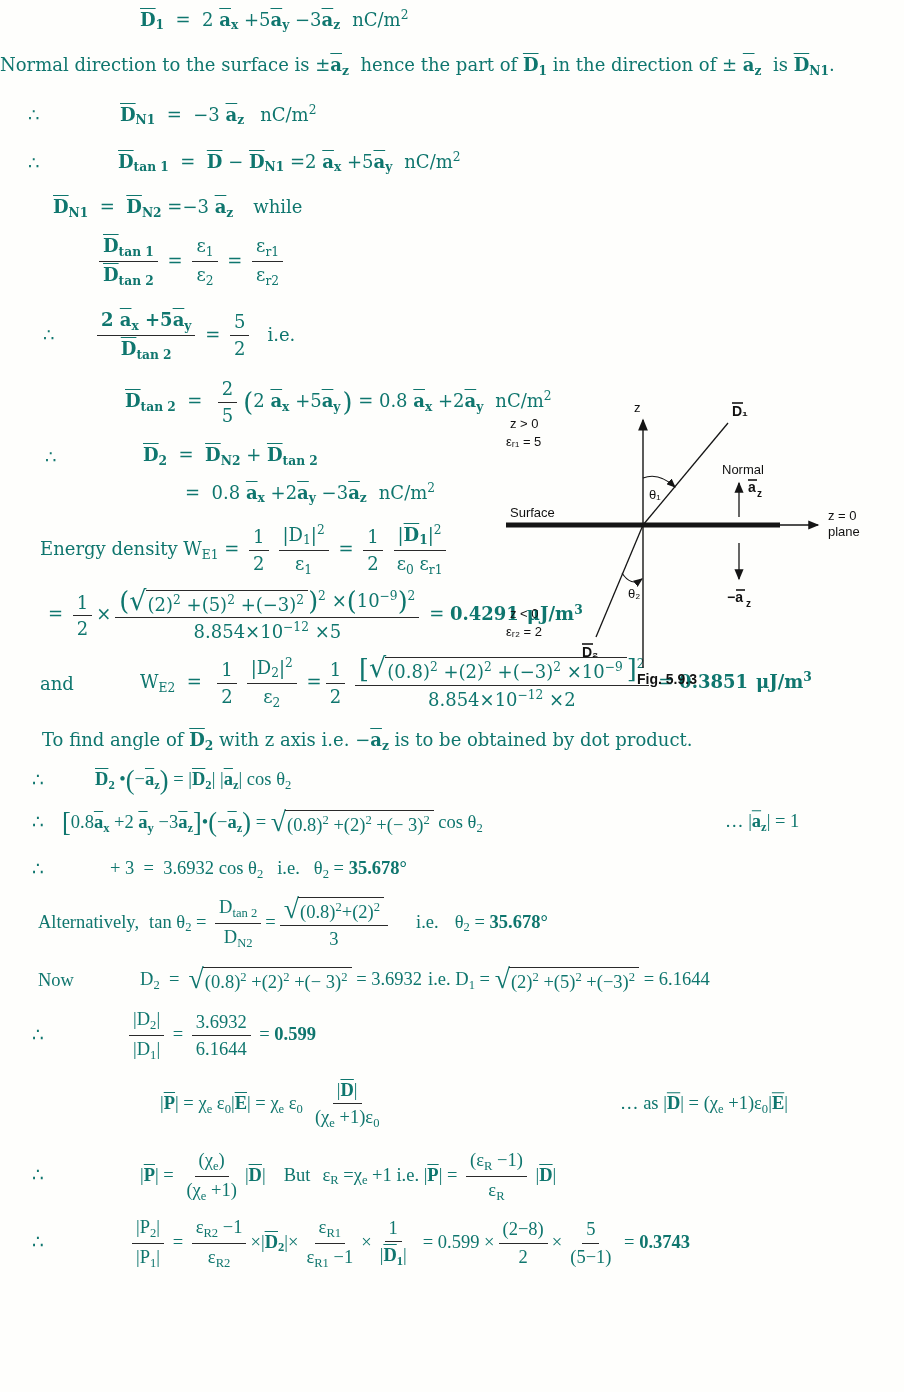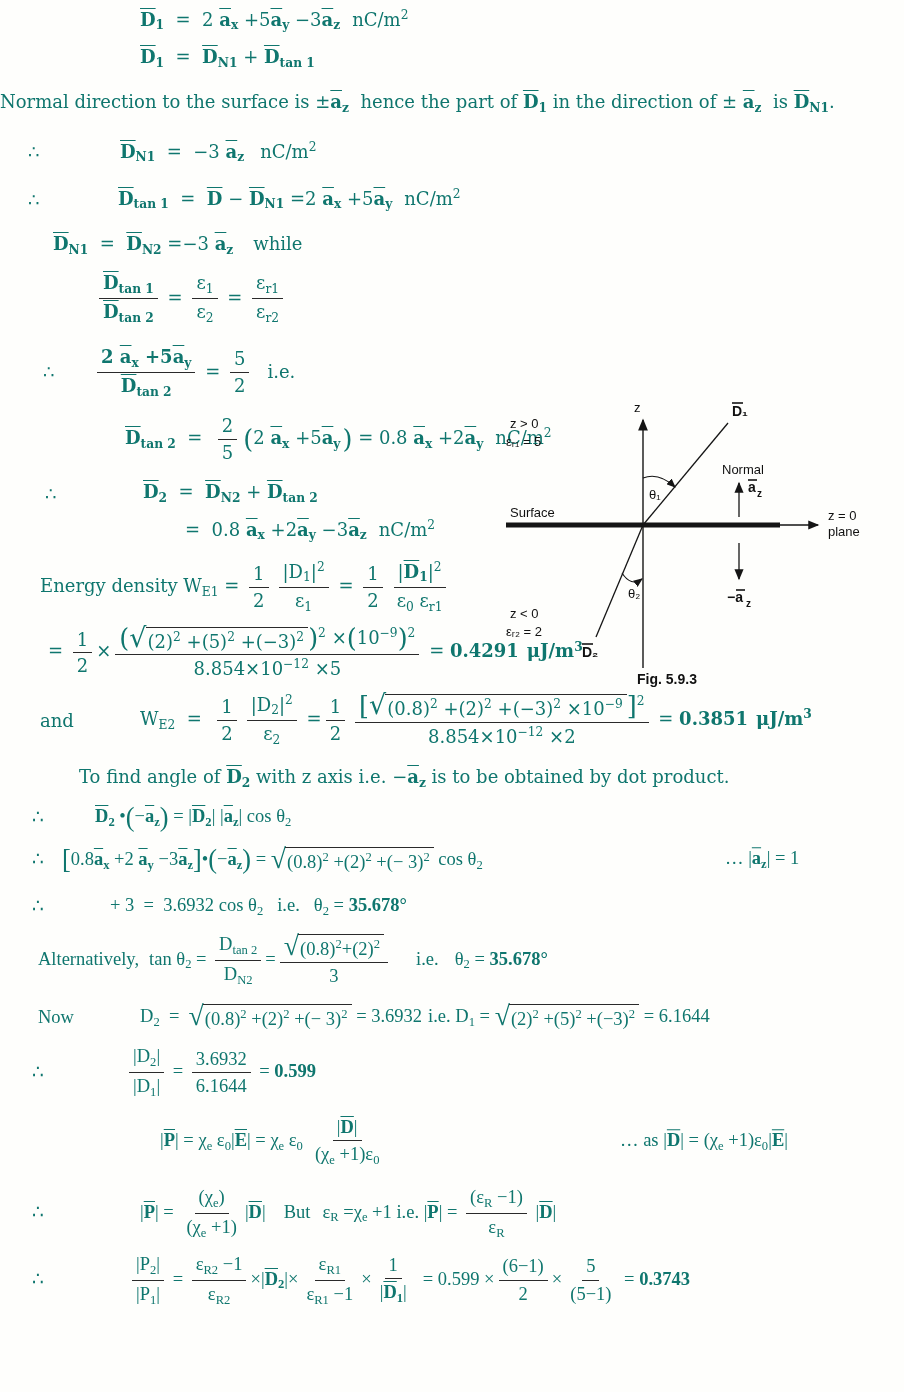--- a/index.html
+++ b/index.html
@@ -32,21 +32,20 @@
   .fig-bold{font-weight:700;font-size:14px}
   .fig-sub{font-size:10px}
   .fig-caption{font-family:"Liberation Sans",sans-serif;font-size:14px;font-weight:700;fill:#111}
 </style>
 </head>
 <body>
 
 <div class="page">
   <div class="doc">
       <div class="line" style="margin-top: 0px; padding-left: 140px;"><span class="ov">D</span><span class="sb bd">1</span><span class="tx">  =  2 </span><span class="ov">a</span><span class="sb bd">x</span><span class="tx"> +5</span><span class="ov">a</span><span class="sb bd">y</span><span class="tx"> −3</span><span class="ov">a</span><span class="sb bd">z</span><span class="gap" style="width: 12px;"></span><span class="tx">nC/m</span><span class="su">2</span></div>
-      <div class="line" style="margin-top: 12px; padding-left: 140px;"><span class="ov">D</span><span class="sb bd">1</span><span class="tx">  =  </span><span class="ov">D</span><span class="sb bd">N1</span><span class="tx"> + </span><span class="ov">D</span><span class="sb bd">tan 1</span></div>
       <div class="line para" style="margin-top: 14px; padding-left: 0px; width: 545px;"><span class="tx">Normal direction to the surface is ±</span><span class="ov">a</span><span class="sb bd">z</span><span class="tx">  hence the part of </span><span class="ov">D</span><span class="sb bd">1</span><span class="tx"> in the direction of ± </span><span class="ov">a</span><span class="sb bd">z</span><span class="tx">  is </span><span class="ov">D</span><span class="sb bd">N1</span><span class="tx">.</span></div>
       <div class="line" style="margin-top: 20px; padding-left: 120px;"><span class="pre-mark" style="left: 28px;">∴</span><span class="ov">D</span><span class="sb bd">N1</span><span class="tx">  =  −3 </span><span class="ov">a</span><span class="sb bd">z</span><span class="gap" style="width: 16px;"></span><span class="tx">nC/m</span><span class="su">2</span></div>
       <div class="line" style="margin-top: 22px; padding-left: 118px;"><span class="pre-mark" style="left: 28px;">∴</span><span class="ov">D</span><span class="sb bd">tan 1</span><span class="tx">  =  </span><span class="ov">D</span><span class="tx"> − </span><span class="ov">D</span><span class="sb bd">N1</span><span class="tx"> =2 </span><span class="ov">a</span><span class="sb bd">x</span><span class="tx"> +5</span><span class="ov">a</span><span class="sb bd">y</span><span class="gap" style="width: 12px;"></span><span class="tx">nC/m</span><span class="su">2</span></div>
       <div class="line" style="margin-top: 20px; padding-left: 53px;"><span class="ov">D</span><span class="sb bd">N1</span><span class="tx">  =  </span><span class="ov">D</span><span class="sb bd">N2</span><span class="tx"> =−3 </span><span class="ov">a</span><span class="sb bd">z</span><span class="gap" style="width: 20px;"></span><span class="tx">while</span></div>
       <div class="line" style="margin-top: 14px; padding-left: 95px;"><span class="frac">
           <span class="num"><span class="ov">D</span><span class="sb bd">tan 1</span></span>
           <span class="den"><span class="ov">D</span><span class="sb bd">tan 2</span></span>
         </span><span class="tx"> = </span><span class="frac">
           <span class="num"><span class="tx">ε</span><span class="sb">1</span></span>
           <span class="den"><span class="tx">ε</span><span class="sb">2</span></span>
@@ -99,21 +98,21 @@
         </span><span class="tx"> =</span><span class="frac">
           <span class="num"><span class="tx">1</span></span>
           <span class="den"><span class="tx">2</span></span>
         </span><span class="gap" style="width: 2px;"></span><span class="frac">
           <span class="num"><span class="big">[</span><span class="sqrt">
               <span class="rad">√</span>
               <span class="rb"><span class="tx">(0.8)</span><span class="su">2</span><span class="tx"> +(2)</span><span class="su">2</span><span class="tx"> +(−3)</span><span class="su">2</span><span class="tx"> ×10</span><span class="su">−9</span></span>
             </span><span class="big">]</span><span class="su">2</span></span>
           <span class="den"><span class="tx">8.854×10</span><span class="su">−12</span><span class="tx"> ×2</span></span>
         </span><span class="tx"> = </span><span class="tx bd">0.3851</span><span class="gap" style="width: 8px;"></span><span class="tx bd">μJ/m</span><span class="su bd">3</span></div>
-      <div class="line" style="margin-top: 18px; padding-left: 42px; margin-left: 37px;"><span class="tx">To find angle of </span><span class="ov">D</span><span class="sb bd">2</span><span class="tx"> with z axis i.e. −</span><span class="ov">a</span><span class="sb bd">z</span><span class="tx"> is to be obtained by dot product.</span></div>
+      <div class="line" style="margin-top: 18px; padding-left: 42px;"><span class="tx">To find angle of </span><span class="ov">D</span><span class="sb bd">2</span><span class="tx"> with z axis i.e. −</span><span class="ov">a</span><span class="sb bd">z</span><span class="tx"> is to be obtained by dot product.</span></div>
       <div class="line f2" style="margin-top: 14px; padding-left: 95px;"><span class="pre-mark" style="left: 32px;">∴</span><span class="ov">D</span><span class="sb bd">2</span><span class="tx"> •</span><span class="big">(</span><span class="tx">−</span><span class="ov">a</span><span class="sb bd">z</span><span class="big">)</span><span class="tx"> = |</span><span class="ov">D</span><span class="sb bd">2</span><span class="tx">| |</span><span class="ov">a</span><span class="sb bd">z</span><span class="tx">| cos θ</span><span class="sb">2</span></div>
       <div class="line f2" style="margin-top: 16px; padding-left: 62px;"><span class="pre-mark" style="left: 32px;">∴</span><span class="big">[</span><span class="tx">0.8</span><span class="ov">a</span><span class="sb bd">x</span><span class="tx"> +2 </span><span class="ov">a</span><span class="sb bd">y</span><span class="tx"> −3</span><span class="ov">a</span><span class="sb bd">z</span><span class="big">]</span><span class="tx">•</span><span class="big">(</span><span class="tx">−</span><span class="ov">a</span><span class="sb bd">z</span><span class="big">)</span><span class="tx"> = </span><span class="sqrt">
           <span class="rad">√</span>
           <span class="rb"><span class="tx">(0.8)</span><span class="su">2</span><span class="tx"> +(2)</span><span class="su">2</span><span class="tx"> +(− 3)</span><span class="su">2</span></span>
         </span><span class="tx"> cos θ</span><span class="sb">2</span><span class="note" style="left: 725px;"><span class="tx">… |</span><span class="ov">a</span><span class="sb bd">z</span><span class="tx">| = 1</span></span></div>
       <div class="line f2" style="margin-top: 20px; padding-left: 110px;"><span class="pre-mark" style="left: 32px;">∴</span><span class="tx">+ 3  =  3.6932 cos θ</span><span class="sb">2</span><span class="gap" style="width: 14px;"></span><span class="tx">i.e.</span><span class="gap" style="width: 14px;"></span><span class="tx">θ</span><span class="sb">2</span><span class="tx"> = </span><span class="tx bd">35.678°</span></div>
       <div class="line f2" style="margin-top: 14px; padding-left: 38px;"><span class="tx">Alternatively,</span><span class="gap" style="width: 10px;"></span><span class="tx">tan θ</span><span class="sb">2</span><span class="tx"> = </span><span class="frac">
           <span class="num"><span class="tx">D</span><span class="sb">tan 2</span></span>
           <span class="den"><span class="tx">D</span><span class="sb">N2</span></span>
         </span><span class="tx">=</span><span class="frac">
@@ -154,21 +153,21 @@
         </span><span class="tx"> = </span><span class="frac">
           <span class="num"><span class="tx">ε</span><span class="sb">R2</span><span class="tx"> −1</span></span>
           <span class="den"><span class="tx">ε</span><span class="sb">R2</span></span>
         </span><span class="tx">×|</span><span class="ov">D</span><span class="sb bd">2</span><span class="tx">|×</span><span class="frac">
           <span class="num"><span class="tx">ε</span><span class="sb">R1</span></span>
           <span class="den"><span class="tx">ε</span><span class="sb">R1</span><span class="tx"> −1</span></span>
         </span><span class="tx">×</span><span class="frac">
           <span class="num"><span class="tx">1</span></span>
           <span class="den"><span class="tx">|</span><span class="ov">D</span><span class="sb bd">1</span><span class="tx">|</span></span>
         </span><span class="gap" style="width: 8px;"></span><span class="tx">= 0.599 ×</span><span class="frac">
-          <span class="num"><span class="tx">(6−1)</span></span>
+          <span class="num"><span class="tx">(2−8)</span></span>
           <span class="den"><span class="tx">2</span></span>
         </span><span class="tx">×</span><span class="frac">
           <span class="num"><span class="tx">5</span></span>
           <span class="den"><span class="tx">(5−1)</span></span>
         </span><span class="tx"> = </span><span class="tx bd">0.3743</span></div>
     </div>
 
   <div class="figure">
     <svg width="422" height="308" viewBox="0 0 422 308">
       <defs>

